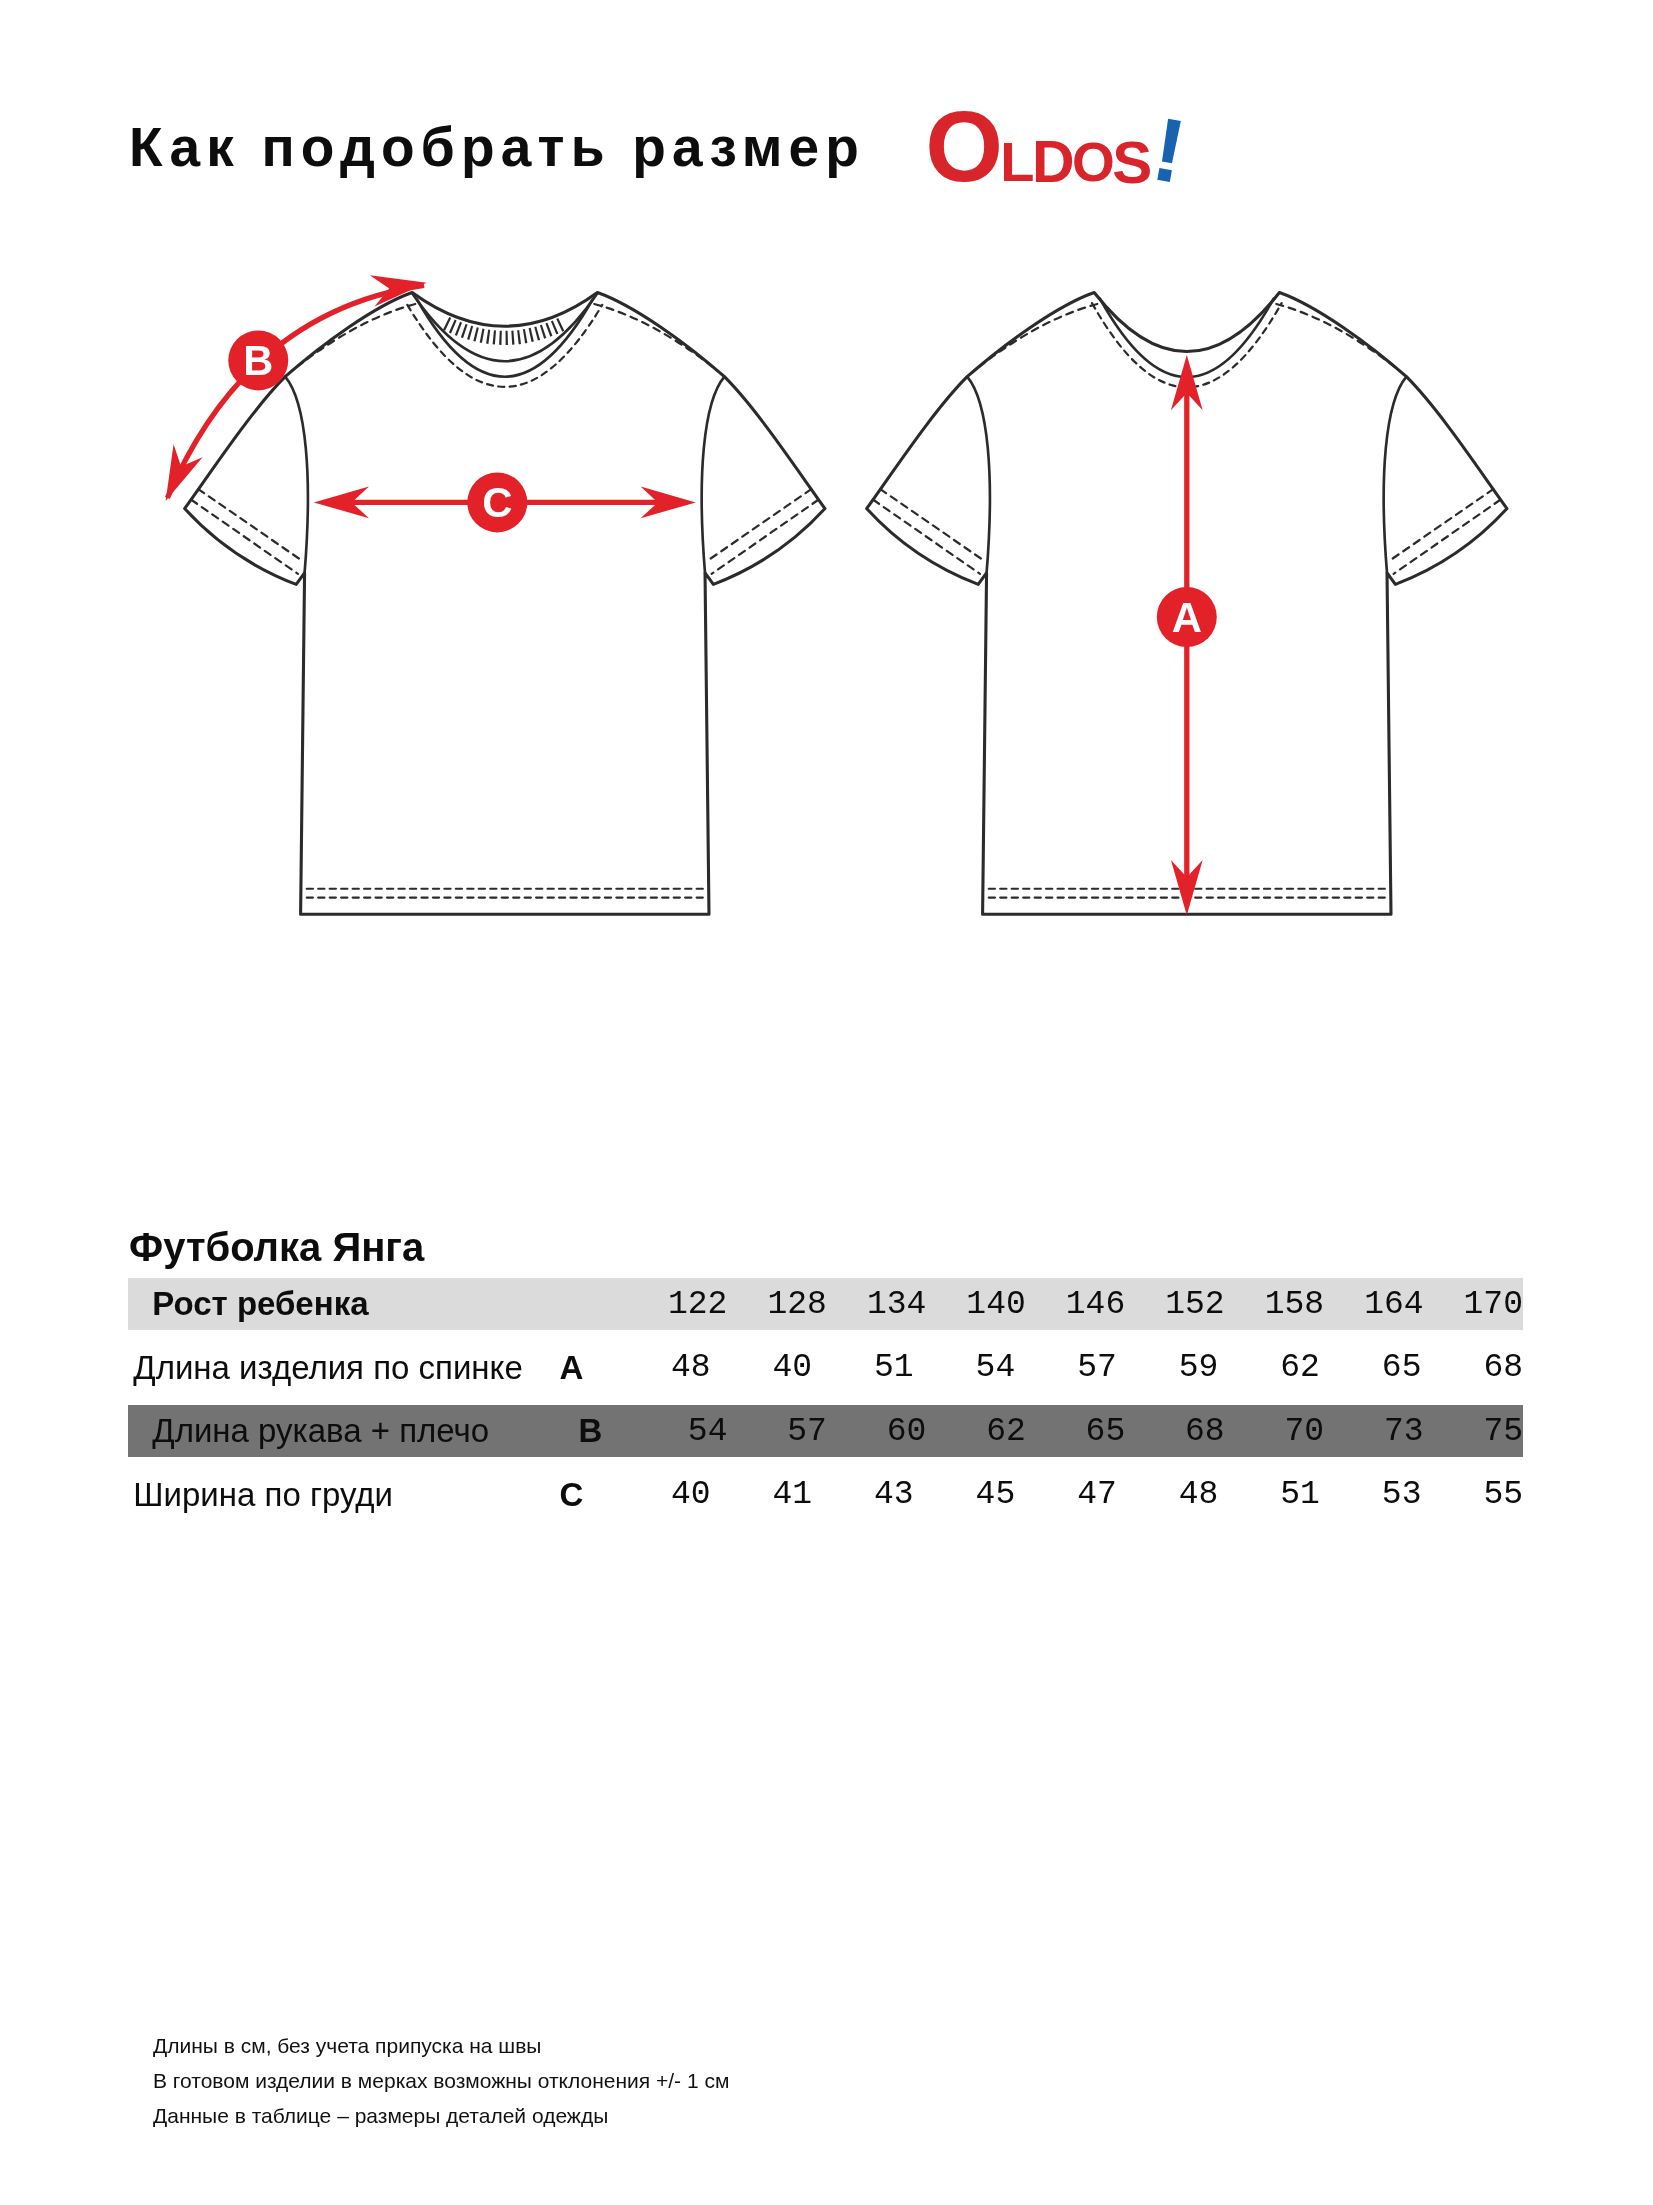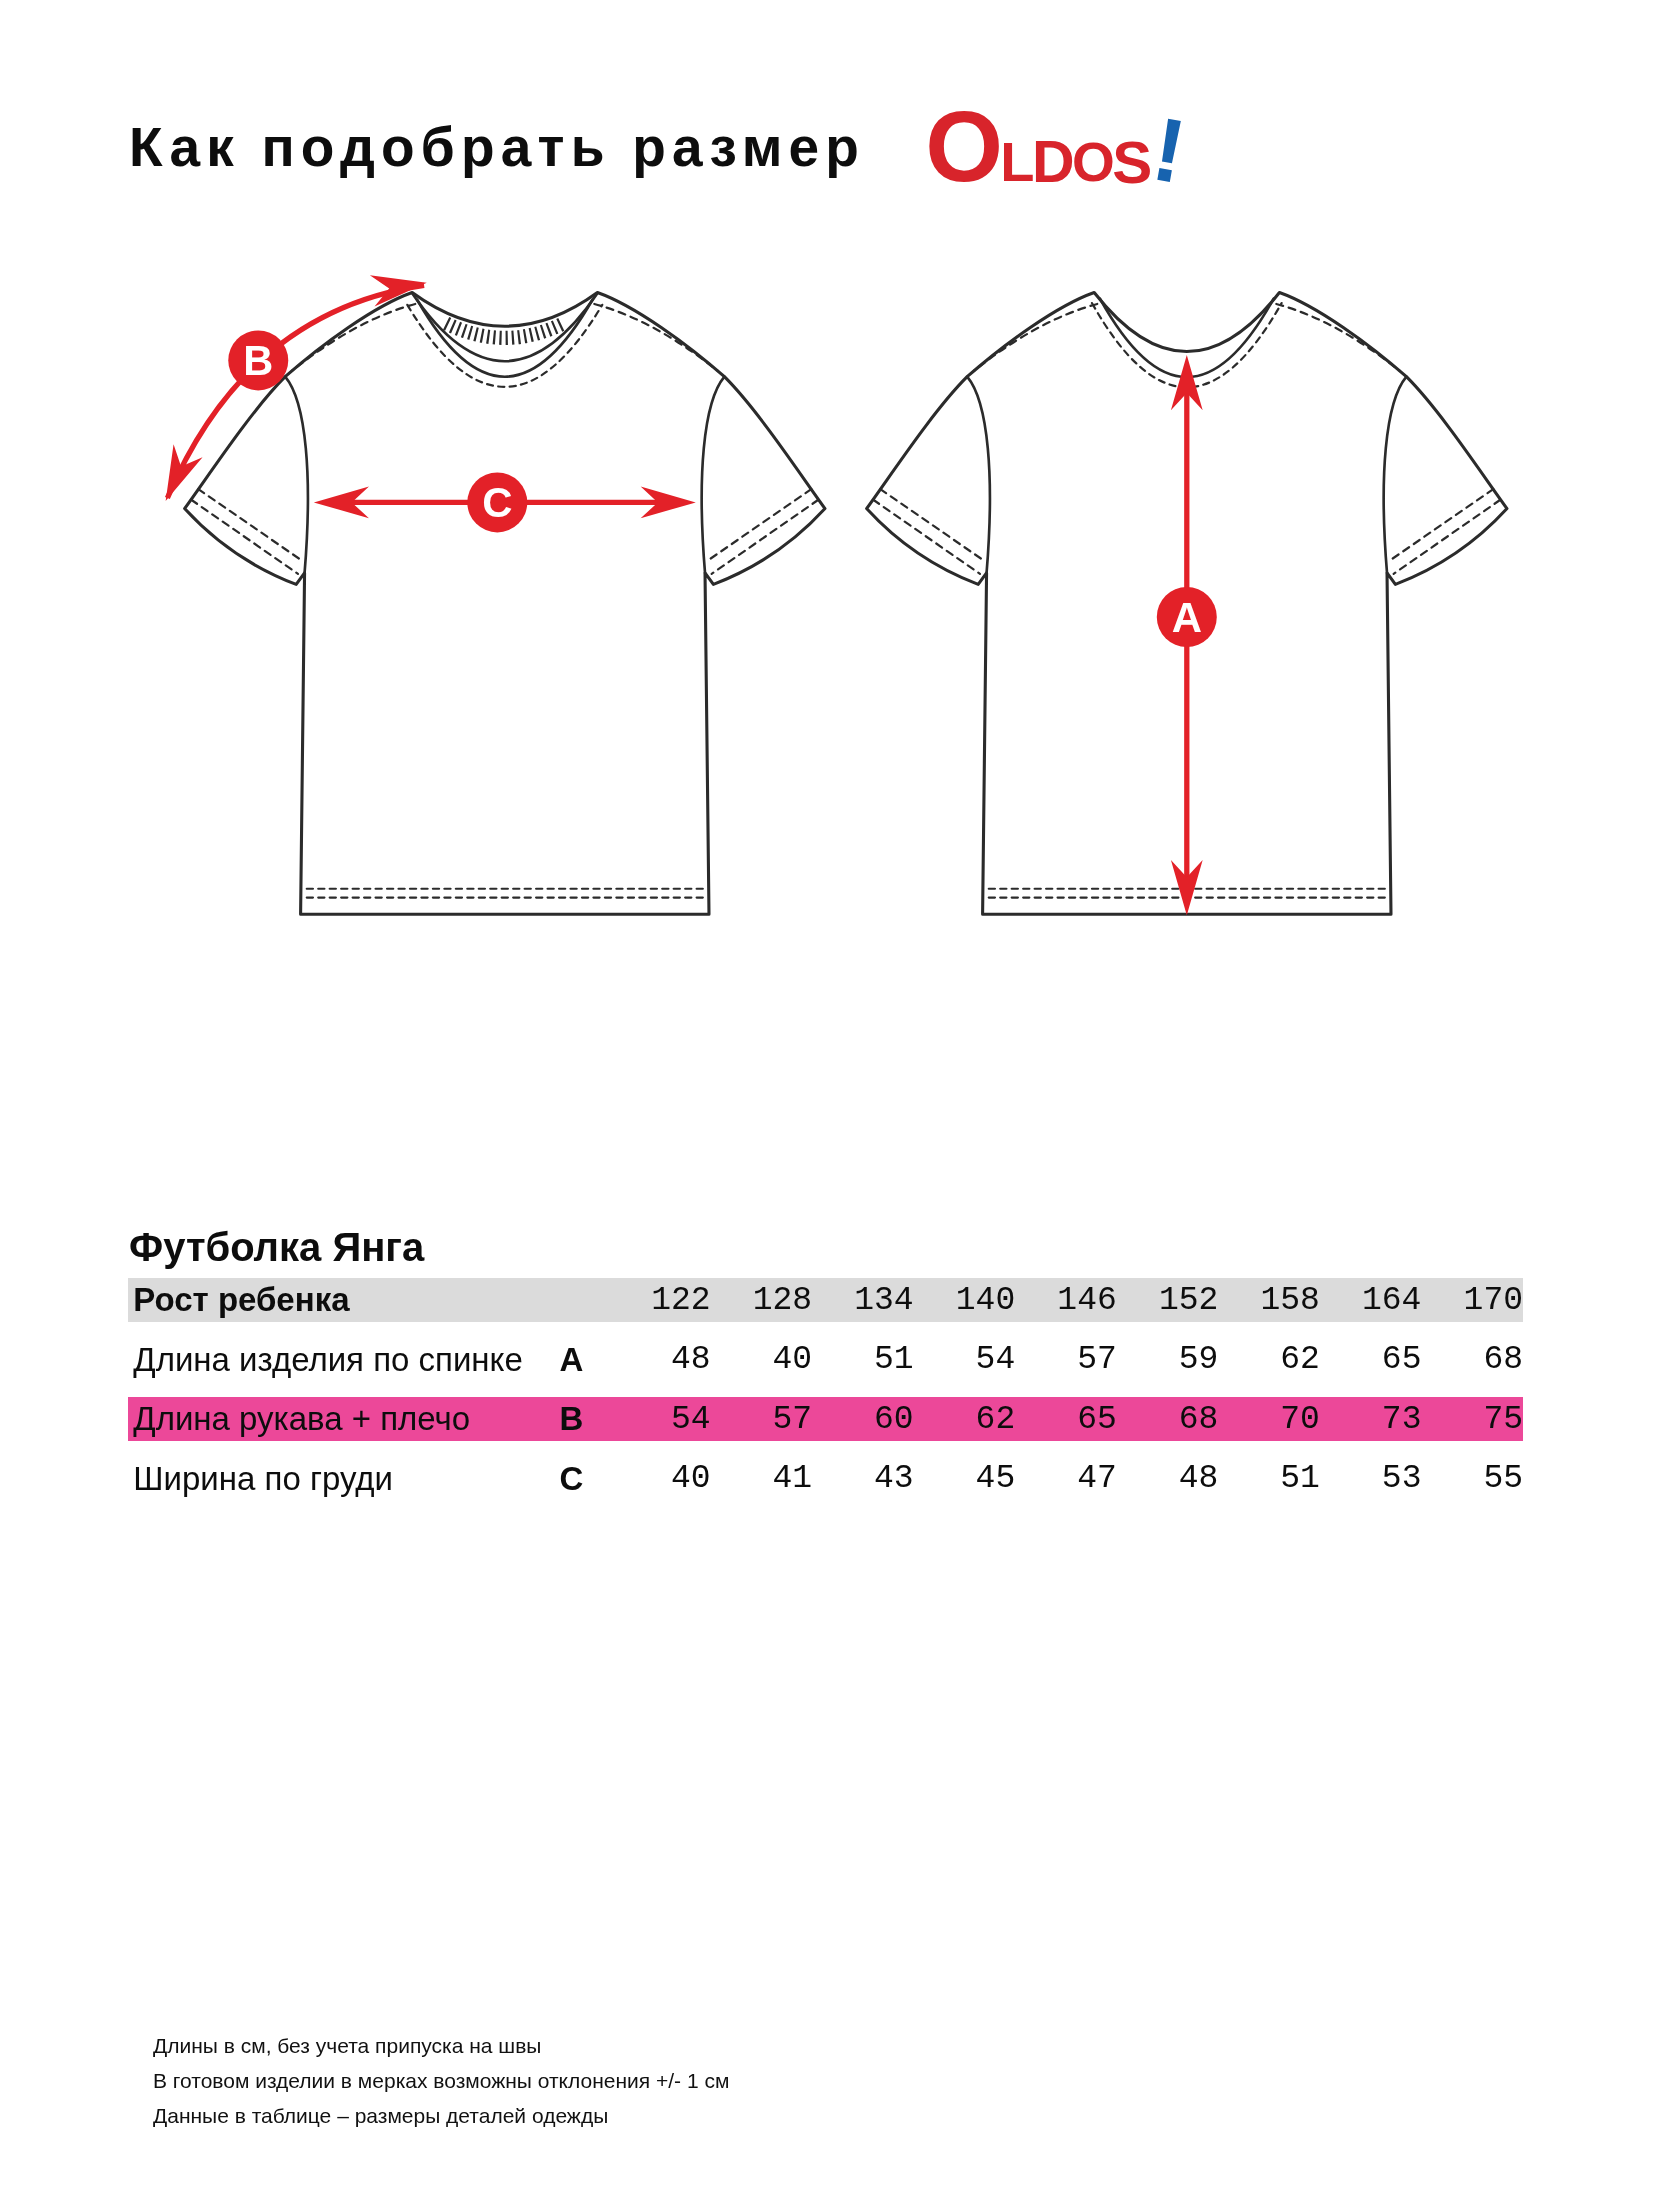--- a/index.html
+++ b/index.html
@@ -21,24 +21,24 @@
   .logo .lx{font-size:90px;color:#1763af;transform:rotate(10deg);margin-left:4.4px;}
   
   .shirt{position:absolute;top:265px;}
   #shirt-front{left:163px;}
   #shirt-back{left:845px;}
   .badge-letter{font-family:"Liberation Sans","DejaVu Sans",sans-serif;font-size:95px;font-weight:700;fill:#ffffff;text-anchor:middle;}
   
   .product-title{position:absolute;left:129px;top:1192px;font-size:40px;font-weight:700;}
   .size-table{position:absolute;left:128px;top:1278px;width:1395px;font-size:33px;}
   .t-row{display:grid;grid-template-columns:406px 75px repeat(9,1fr);align-items:center;}
-  .t-row.rh-s{height:44px;}
+  .t-row.rh-s{height:52px;padding-left:19px;}
   .t-row.rh-l{height:75px;}
   .t-head{background:#dbdbdb;}
-  .t-alt{background:#ec4899;}
+  .t-alt{background:#737373;}
   .t-label{padding-left:5.3px;}
   .t-head .t-label{font-weight:700;}
   .t-letter{font-weight:700;text-align:center;}
   .t-val{text-align:right;font-family:Liberation Mono, monospace;}
   
   .notes{position:absolute;left:129px;top:2028px;font-size:21px;line-height:35px;color:#111;margin-left:24px;}
   .notes p{margin:0;}
 </style>
 </head>
 <body>

